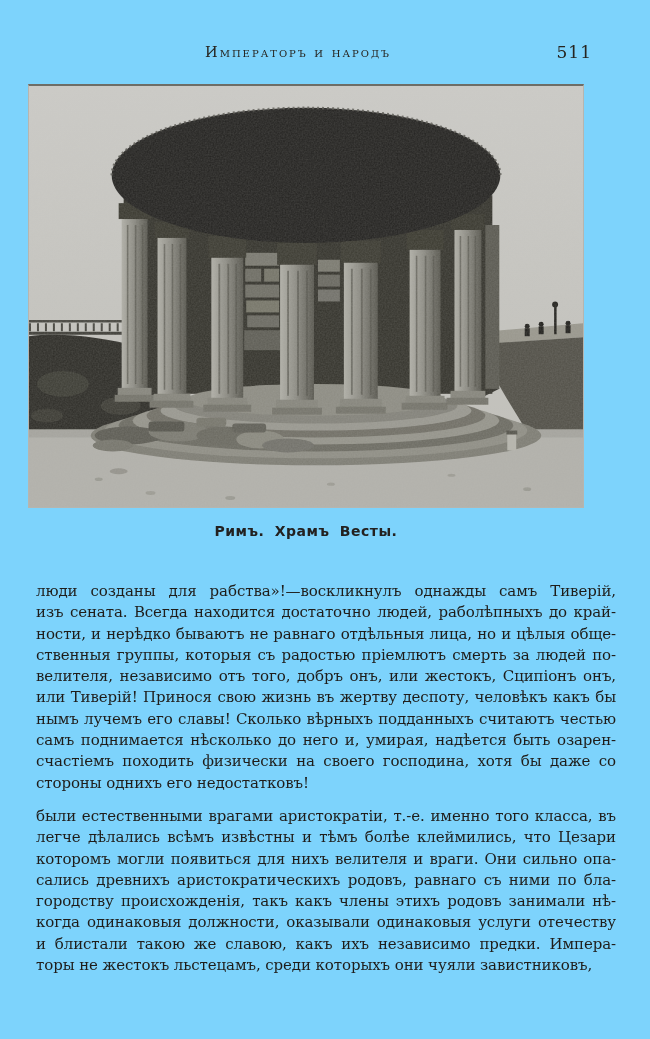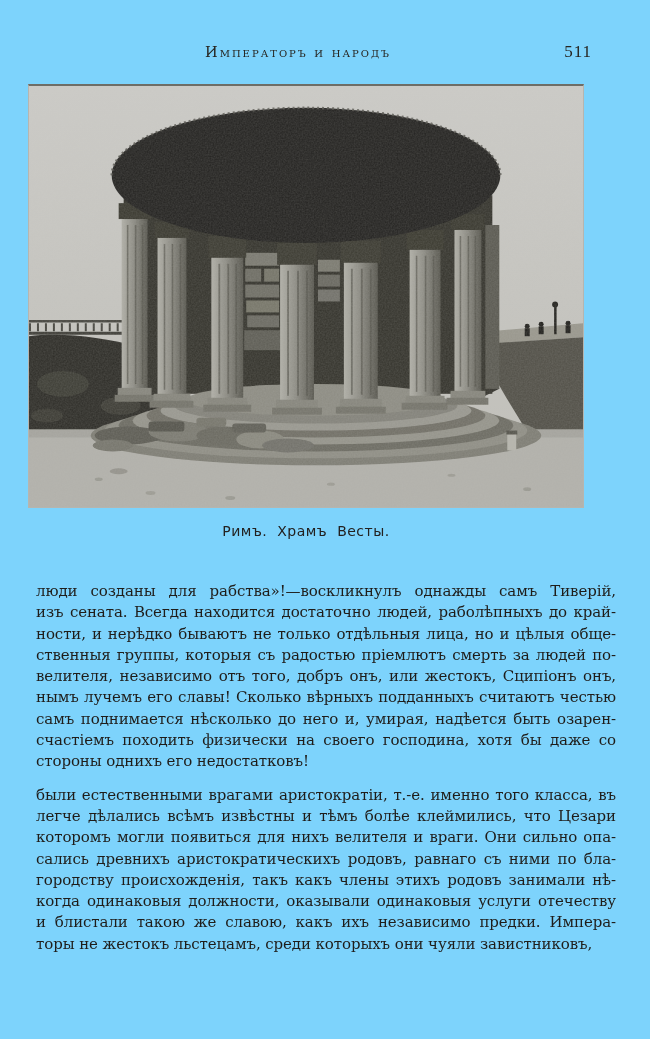--- a/index.html
+++ b/index.html
@@ -15,37 +15,37 @@
   .running-head{position:absolute;top:0;left:0;width:650px;height:70px;}
   .head-title{
     position:absolute;top:44px;left:178px;width:240px;
     text-align:center;
     font-variant:small-caps;
     font-size:14.5px;letter-spacing:2px;
     color:#26241f;
   }
   .page-num{
     position:absolute;top:42px;right:58px;
-    font-size:17px;letter-spacing:1px;color:#26241f;font-family:Liberation Serif, serif;
+    font-size:17px;letter-spacing:1px;color:#26241f;
   }
   
   .photo{
     position:absolute;left:28px;top:84px;width:556px;height:424px;
     margin:0;padding:0;
     border:1px solid #b6b5af;border-top:2px solid #6e6d66;
     box-sizing:border-box;
     background:#c7c6c2;
   }
   .photo svg{display:block;width:100%;height:100%;}
   
   .caption{
     position:absolute;left:28px;top:523px;width:556px;
     text-align:center;
     font-family:"DejaVu Sans", sans-serif;
-    font-weight:normal;font-size:14px;
+    font-weight:bold;font-size:14px;
     letter-spacing:.5px;word-spacing:5px;
     color:#232120;
   }
   
   .body-text{
     position:absolute;left:24px;top:569px;width:604px;
     font-size:15px;line-height:21.3px;
     color:#1f1d1a;
   }
   .para{margin:12px;}
@@ -226,23 +226,24 @@
       <rect x="0" y="0" width="556" height="424" filter="url(#grain)" opacity="0.22"></rect>
     </svg>
   </figure>
 
   <figcaption class="caption">Римъ. Храмъ Весты.</figcaption>
 
   <div class="body-text">
       <div class="para">
         <div class="line">люди созданы для рабства»!—воскликнулъ однажды самъ Тиверій, выходя</div>
         <div class="line">изъ сената. Всегда находится достаточно людей, раболѣпныхъ до край-</div>
-        <div class="line">ности, и нерѣдко бываютъ не только отдѣльныя лица, но и цѣлыя обще-</div>
+        <div class="line">ности, и нерѣдко бываютъ не равнаго отдѣльныя лица, но и цѣлыя обще-</div>
         <div class="line">ственныя группы, которыя съ радостью пріемлютъ смерть за людей по-</div>
         <div class="line">велителя, независимо отъ того, добръ онъ, или жестокъ, Сципіонъ онъ,</div>
+        <div class="line">или Тиверій! Принося свою жизнь въ жертву деспоту, человѣкъ какъ бы</div>
         <div class="line">нымъ лучемъ его славы! Сколько вѣрныхъ подданныхъ считаютъ честью и</div>
         <div class="line">самъ поднимается нѣсколько до него и, умирая, надѣется быть озарен-</div>
         <div class="line">счастіемъ походить физически на своего господина, хотя бы даже со</div>
         <div class="line endline">стороны однихъ его недостатковъ!</div>
       </div>
       <div class="para">
         <div class="line">были естественными врагами аристократіи, т.-е. именно того класса, въ</div>
         <div class="line">легче дѣлались всѣмъ извѣстны и тѣмъ болѣе клеймились, что Цезари</div>
         <div class="line">которомъ могли появиться для нихъ велителя и враги. Они сильно опа-</div>
         <div class="line">сались древнихъ аристократическихъ родовъ, равнаго съ ними по бла-</div>

